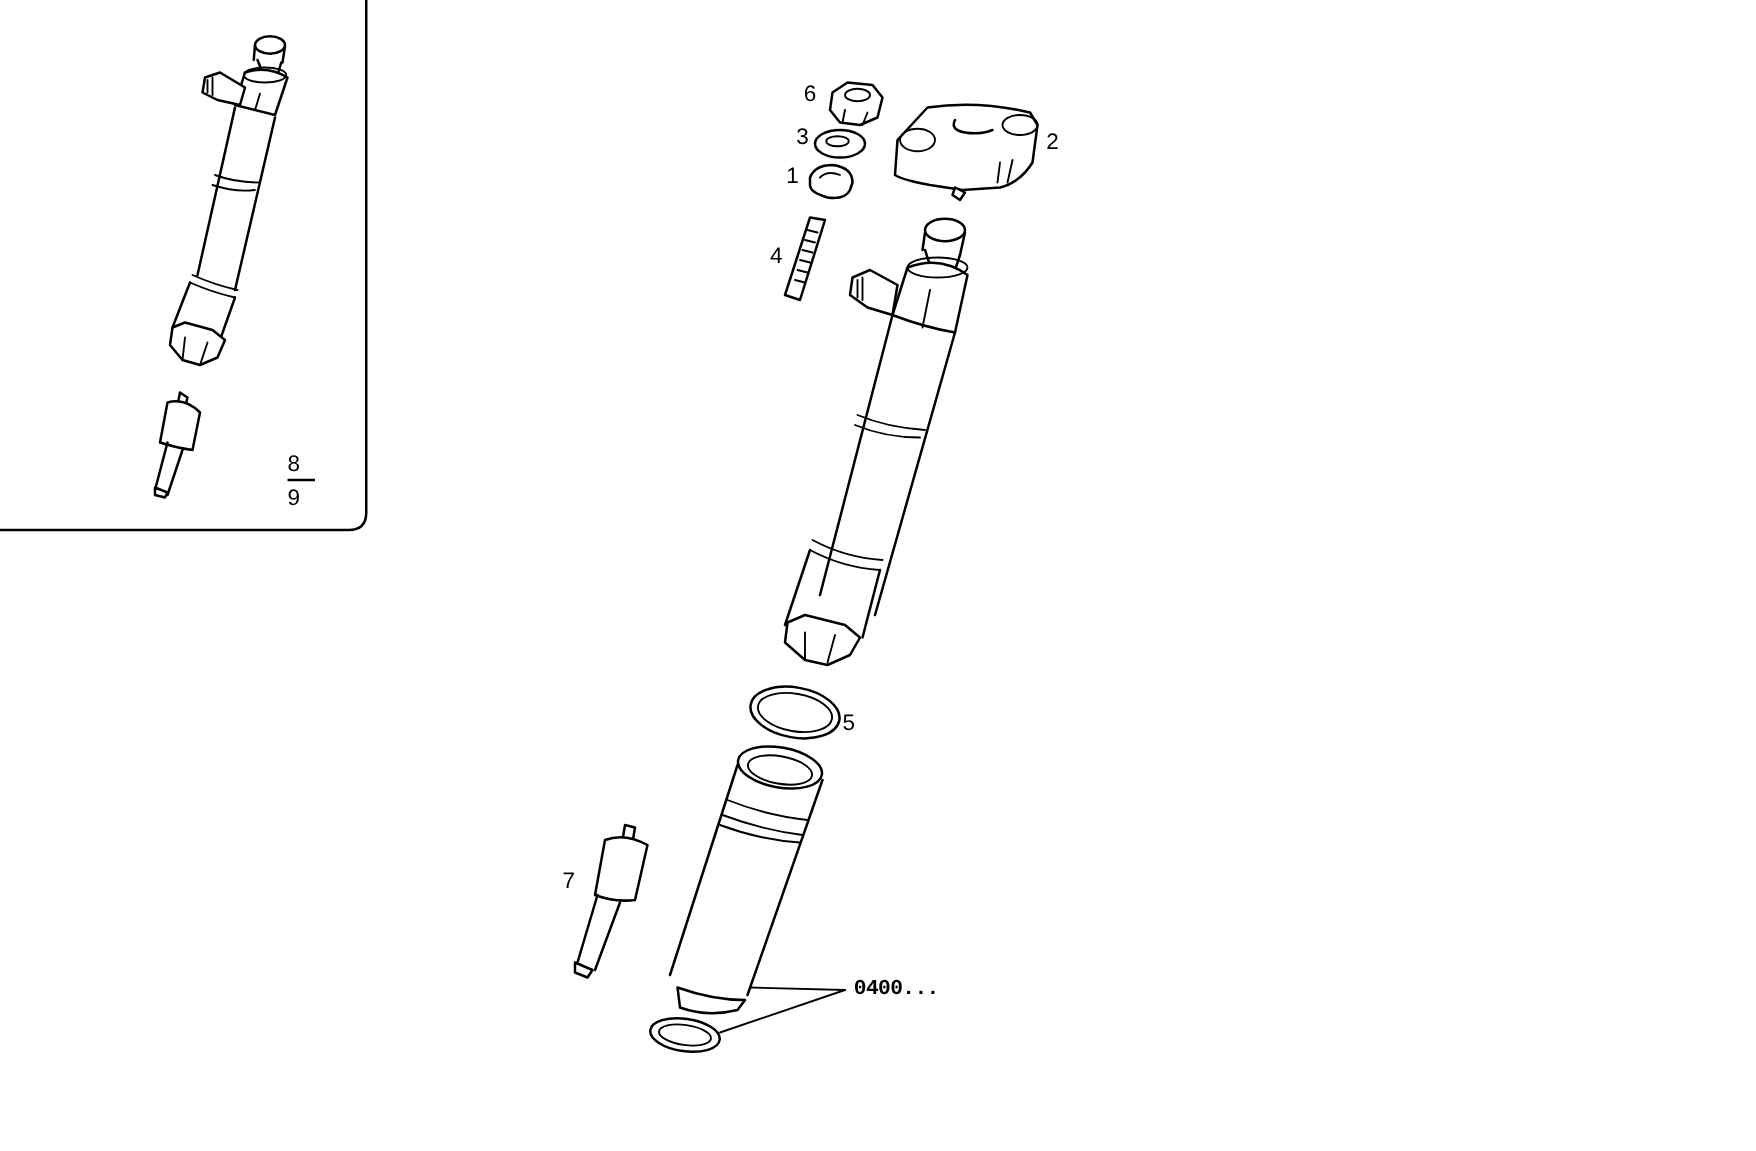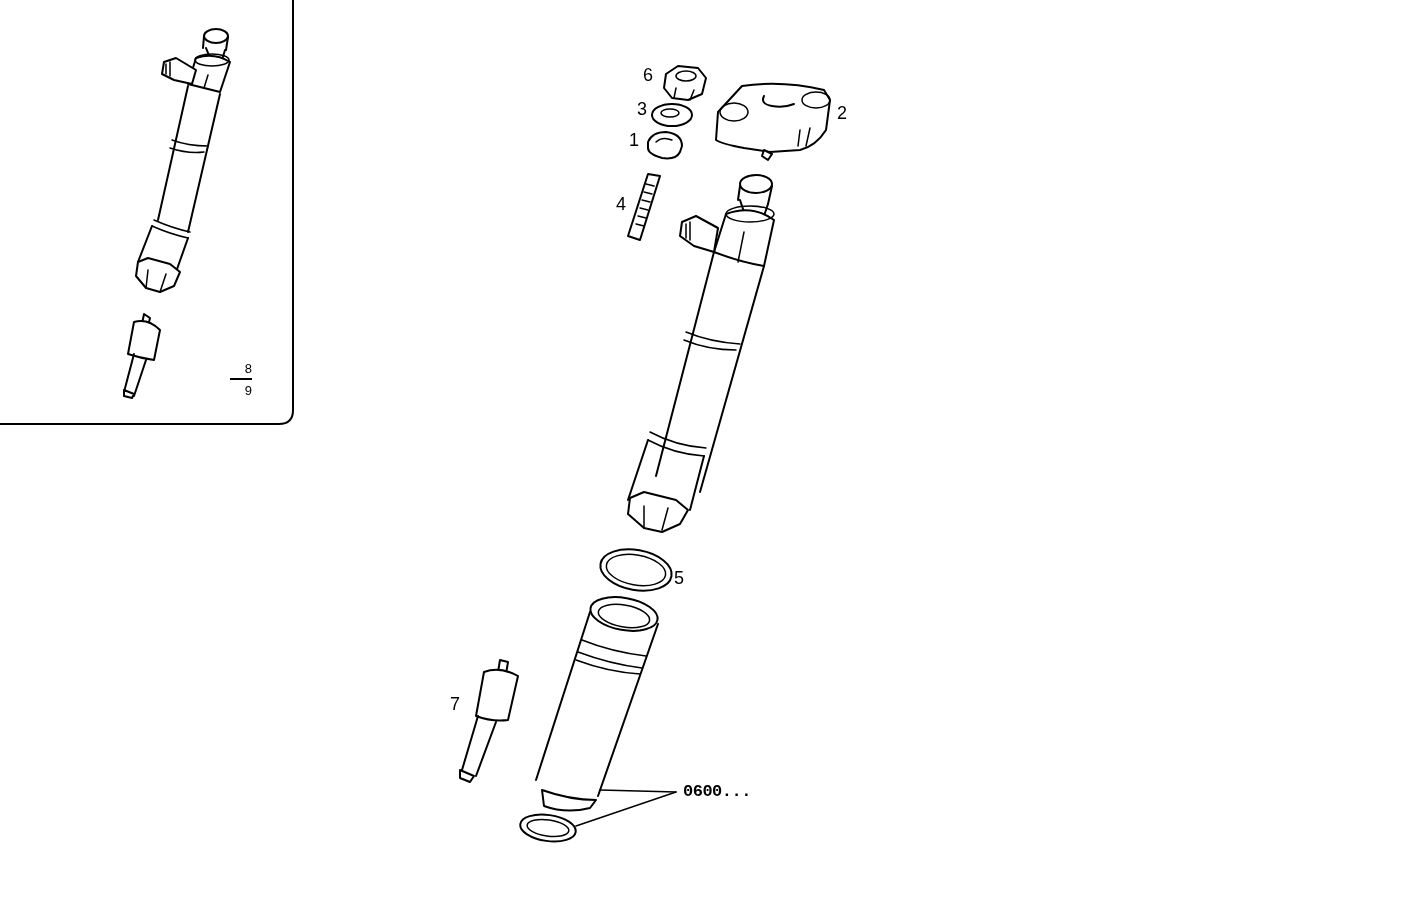--- a/index.html
+++ b/index.html
@@ -4,21 +4,21 @@
   <style>
     html, body { margin: 0; padding: 0; background: #ffffff; }
     body { width: 1405px; height: 921px; position: relative; overflow: hidden;
            font-family: "Liberation Sans", sans-serif; }
     #canvas { position: absolute; left: 0; top: 0; width: 1405px; height: 921px; }
     .ln { fill: none; stroke: #000; stroke-width: 2; stroke-linejoin: round; stroke-linecap: round; }
     .lt { fill: none; stroke: #000; stroke-width: 1.5; stroke-linejoin: round; stroke-linecap: round; }
     .wf { fill: #fff; stroke: #000; stroke-width: 2; stroke-linejoin: round; }
     .lbl { position: absolute; font-size: 18px; color: #000; line-height: 1; }
     .lbl-ref { font-family: "Liberation Mono", monospace; font-size: 17px; font-weight: bold; letter-spacing: -0.5px; }
-    .frac { position: absolute; left: 230px; top: 362px; width: 22px; text-align: right; font-size: 13px; line-height: 1; }
+    .frac { position: absolute; left: 230px; top: 362px; width: 22px; text-align: left; font-size: 18px; line-height: 1; }
     .frac .bar { display: block; height: 2px; background: #000; margin: 3px 0 4px; }
   </style>
 </head>
 <body>
 
 <svg id="canvas" viewBox="0 0 1405 921" xmlns="http://www.w3.org/2000/svg">
 
   <g>
     <path class="ln" d="M293 0 L293 410 Q293 424 279 424 L0 424"></path>
   </g>
@@ -143,19 +143,19 @@
   </g>
 </svg>
 
 <span class="lbl" style="left:643px;top:66px">6</span>
 <span class="lbl" style="left:637px;top:100px">3</span>
 <span class="lbl" style="left:629px;top:131px">1</span>
 <span class="lbl" style="left:837px;top:104px">2</span>
 <span class="lbl" style="left:616px;top:195px">4</span>
 <span class="lbl" style="left:674px;top:569px">5</span>
 <span class="lbl" style="left:450px;top:695px">7</span>
-<span class="lbl lbl-ref" style="left:683px;top:783px">0600...</span>
+<span class="lbl lbl-ref" style="left:683px;top:783px">0400...</span>
 
 <div class="frac">
   <span>8</span>
   <span class="bar"></span>
   <span>9</span>
 </div>
 
 </body></html>

